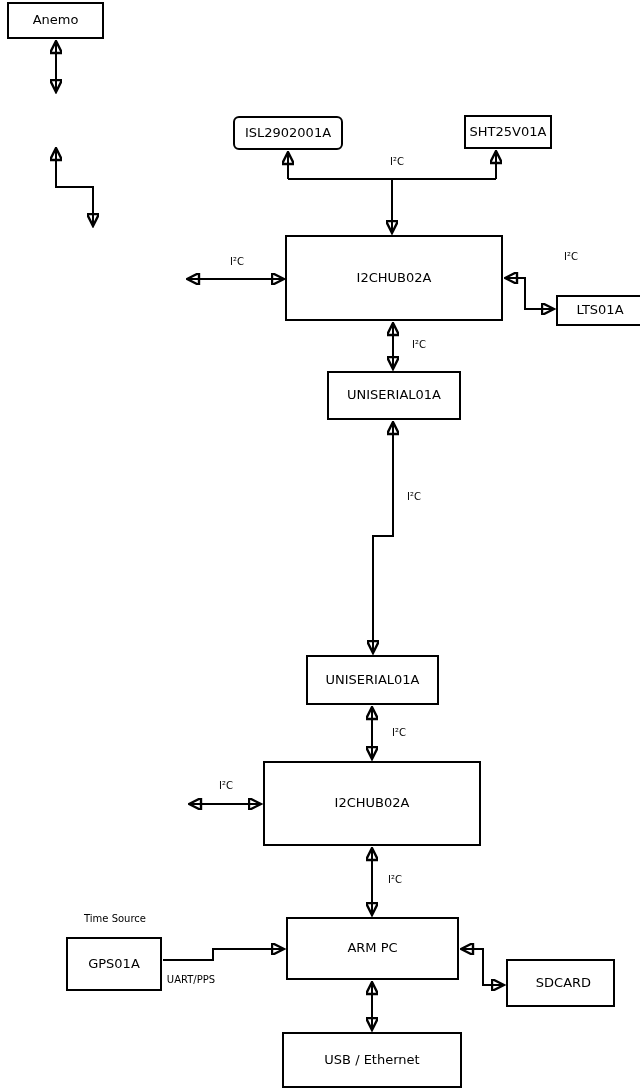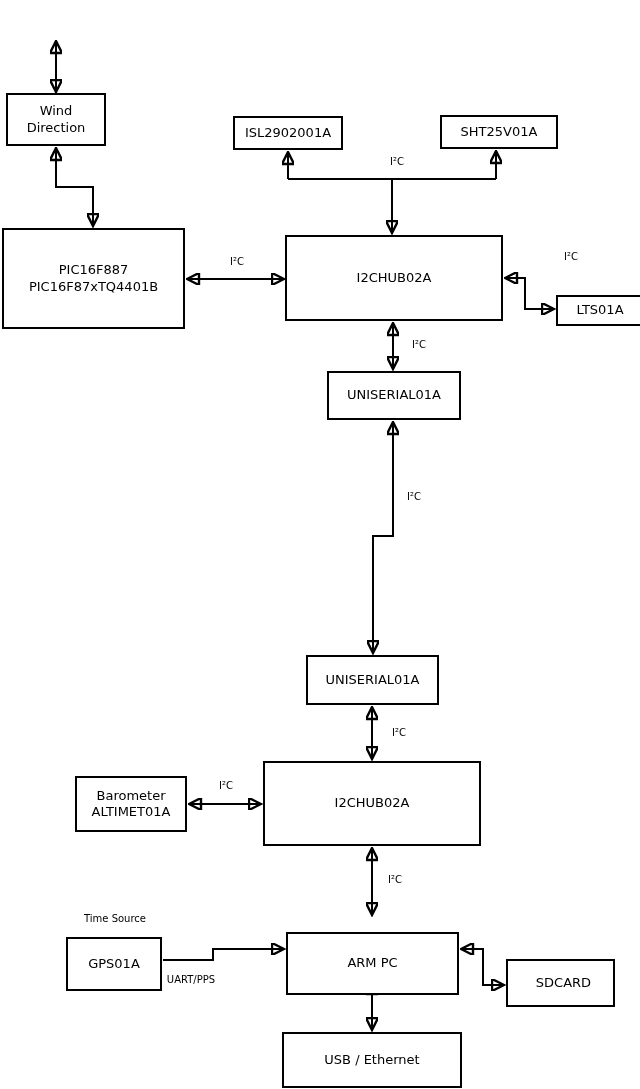--- a/index.html
+++ b/index.html
@@ -67,36 +67,31 @@
     <path d="M393 323 L393 369" marker-start="url(#arrow)" marker-end="url(#arrow)"></path>
     <path d="M393 422 L393 536 L373 536 L373 653" marker-start="url(#arrow)" marker-end="url(#arrow)"></path>
     <path d="M372 707 L372 759" marker-start="url(#arrow)" marker-end="url(#arrow)"></path>
     <path d="M189 804 L261 804" marker-start="url(#arrow)" marker-end="url(#arrow)"></path>
     <path d="M372 848 L372 915" marker-start="url(#arrow)" marker-end="url(#arrow)"></path>
     <path d="M163 960 L213 960 L213 949 L284 949" marker-end="url(#arrow)"></path>
     <path d="M461 949 L483 949 L483 985 L504 985" marker-start="url(#arrow)" marker-end="url(#arrow)"></path>
     <path d="M372 982 L372 1030" marker-start="url(#arrow)" marker-end="url(#arrow)"></path>
   </svg>
 
-
-  <div class="node" style="left:6px; top:93px; width:100px; height:53px;">
-    <span>Wind</span>
-    <span>Direction</span>
+  <div class="node" style="left:7px; top:2px; width:97px; height:37px;">
+    <span>Anemo</span>
   </div>
 
-  <div class="node" style="left:2px; top:228px; width:183px; height:101px;">
-    <span>PIC16F887</span>
-    <span>PIC16F87xTQ4401B</span>
-  </div>
 
-  <div class="node" style="left:233px; top:116px; width:110px; height:34px;">
+
+  <div class="node" style="left:233px; top:116px; width:110px; height:34px;border-radius:6px;">
     <span>ISL2902001A</span>
   </div>
 
-  <div class="node" style="left:440px; top:115px; width:118px; height:34px;align-items:center;">
+  <div class="node" style="left:464px; top:115px; width:88px; height:34px;align-items:center;">
     <span>SHT25V01A</span>
   </div>
 
   <div class="node" style="left:285px; top:235px; width:218px; height:86px;">
     <span>I2CHUB02A</span>
   </div>
 
   <div class="node" style="left:556px; top:295px; width:88px; height:31px;">
     <span>LTS01A</span>
   </div>
@@ -106,30 +101,26 @@
   </div>
 
   <div class="node" style="left:306px; top:655px; width:133px; height:50px;">
     <span>UNISERIAL01A</span>
   </div>
 
   <div class="node" style="left:263px; top:761px; width:218px; height:85px;">
     <span>I2CHUB02A</span>
   </div>
 
-  <div class="node" style="left:75px; top:776px; width:112px; height:56px;">
-    <span>Barometer</span>
-    <span>ALTIMET01A</span>
-  </div>
 
   <div class="node" style="left:66px; top:937px; width:96px; height:54px;">
     <span>GPS01A</span>
   </div>
 
-  <div class="node" style="left:286px; top:917px; width:173px; height:63px;margin-top:15px;">
+  <div class="node" style="left:286px; top:917px; width:173px; height:63px;">
     <span>ARM PC</span>
   </div>
 
   <div class="node" style="left:506px; top:959px; width:109px; height:48px;padding-left:6px;">
     <span>SDCARD</span>
   </div>
 
   <div class="node" style="left:282px; top:1032px; width:180px; height:56px;">
     <span>USB / Ethernet</span>
   </div>

